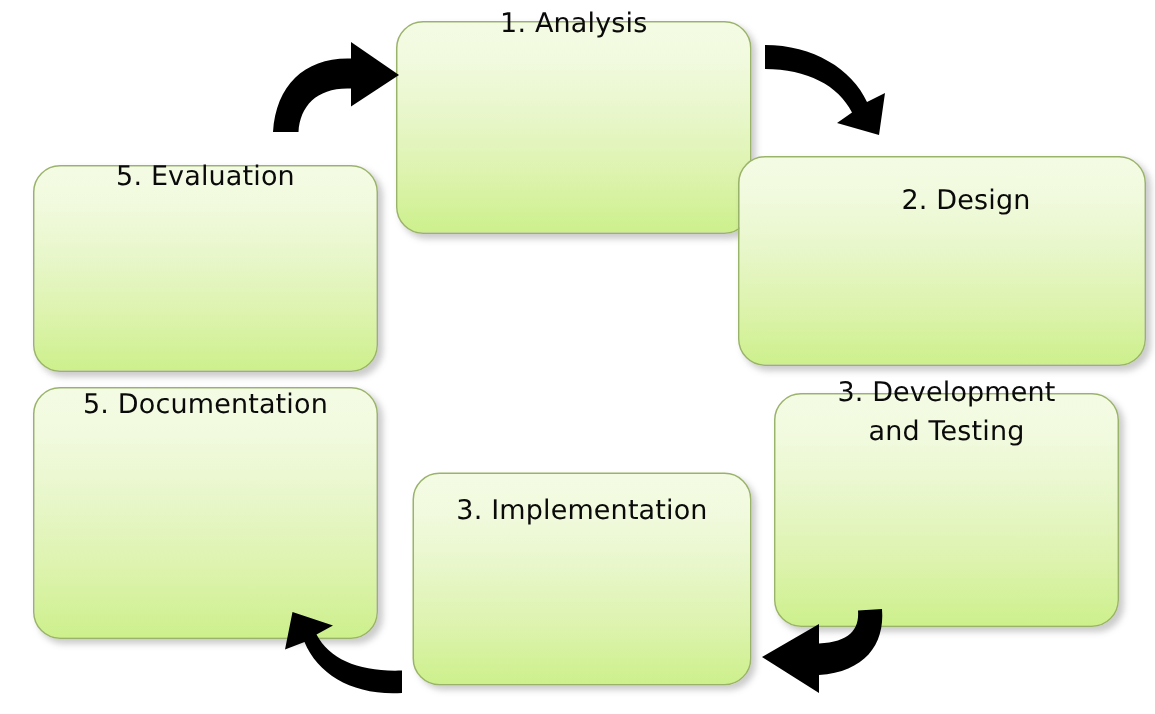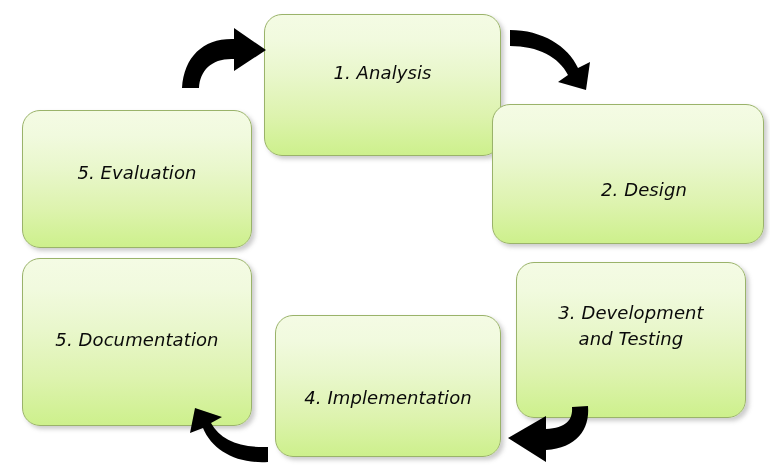--- a/index.html
+++ b/index.html
@@ -23,29 +23,28 @@
     border: 1px solid #9ab36a;
     border-radius: 18px;
     background: linear-gradient(to bottom,
                 #f4fbe4 0%,
                 #f1fade 18%,
                 #e9f7cc 42%,
                 #ddf3ae 72%,
                 #cdf08c 100%);
     box-shadow: 3px 3px 4px rgba(120,120,120,0.38);
     display: flex;
-    align-items: center;
+    align-items: flex-start;
     justify-content: center;
     text-align: center;
     color: #0a0a0a;
     font-size: 18px;
     line-height: 1.42;
     letter-spacing: 0.1px;
     padding: 0 10px;
-    font-style: italic;
   }
   .node .label {
     display: block;
     white-space: pre-line;
   }
 
   
   #node-analysis      { left: 264px; top: 14px;  width: 237px; height: 142px; }
   #node-analysis .label      { transform: translateY(-12px); }
 
@@ -86,21 +85,21 @@
   <div class="node" id="node-design">
     <span class="label">2. Design</span>
   </div>
 
   <div class="node" id="node-development">
     <span class="label">3. Development
 and Testing</span>
   </div>
 
   <div class="node" id="node-implementation">
-    <span class="label">4. Implementation</span>
+    <span class="label">3. Implementation</span>
   </div>
 
   <div class="node" id="node-documentation">
     <span class="label">5. Documentation</span>
   </div>
 
   <div class="node" id="node-evaluation">
     <span class="label">5. Evaluation</span>
   </div>
 

